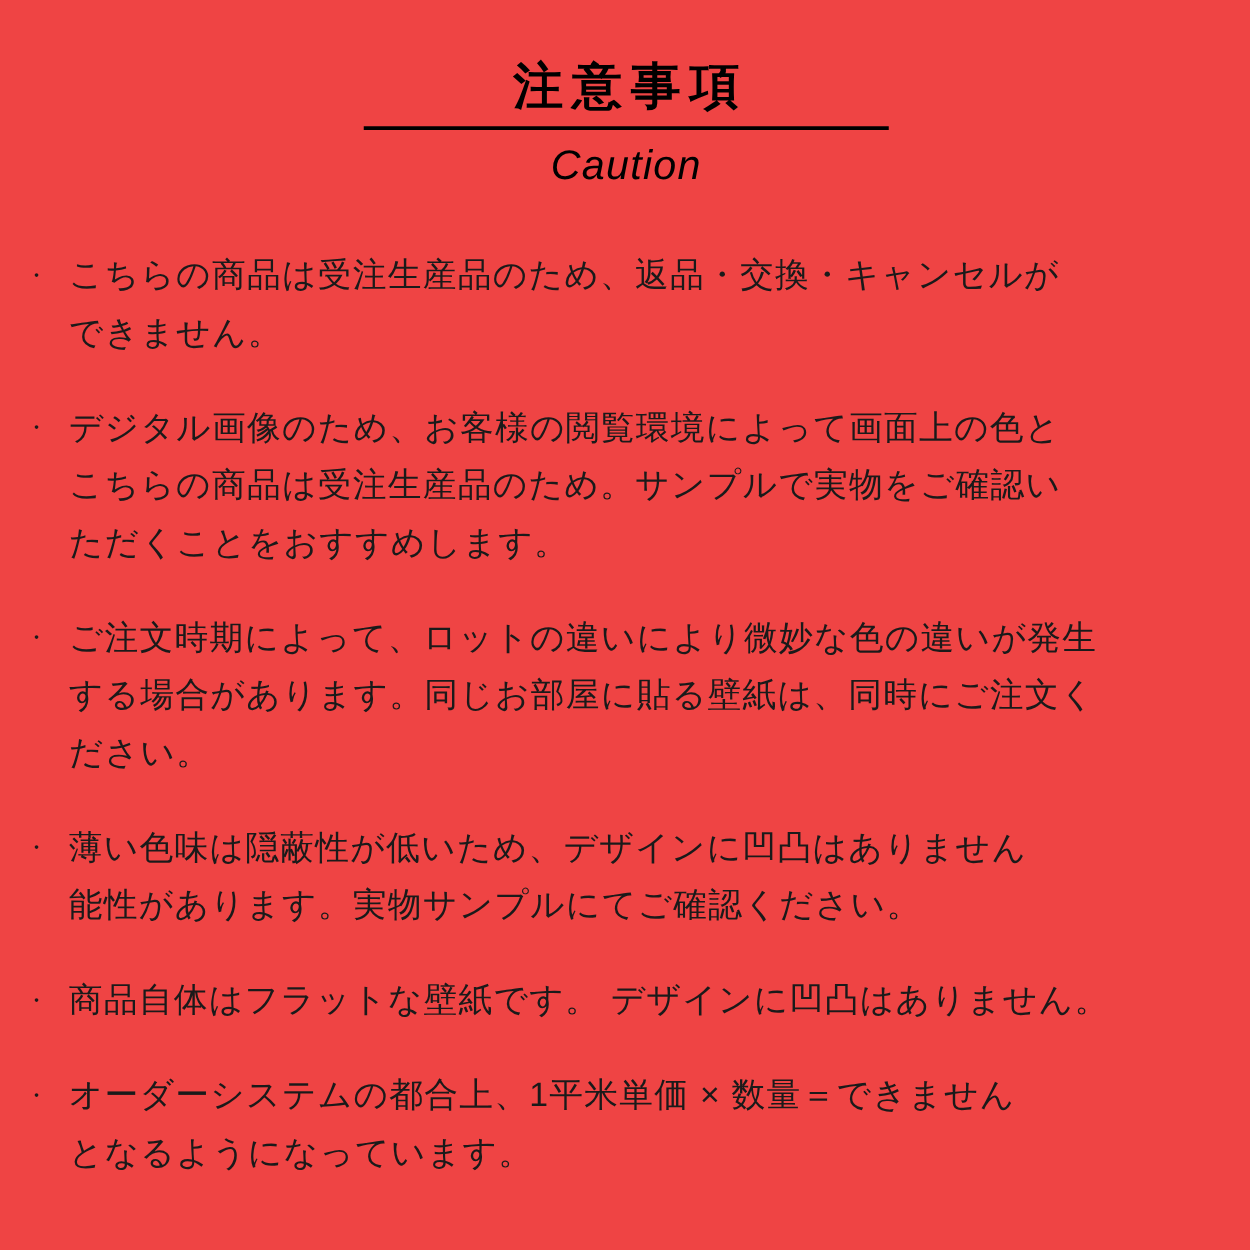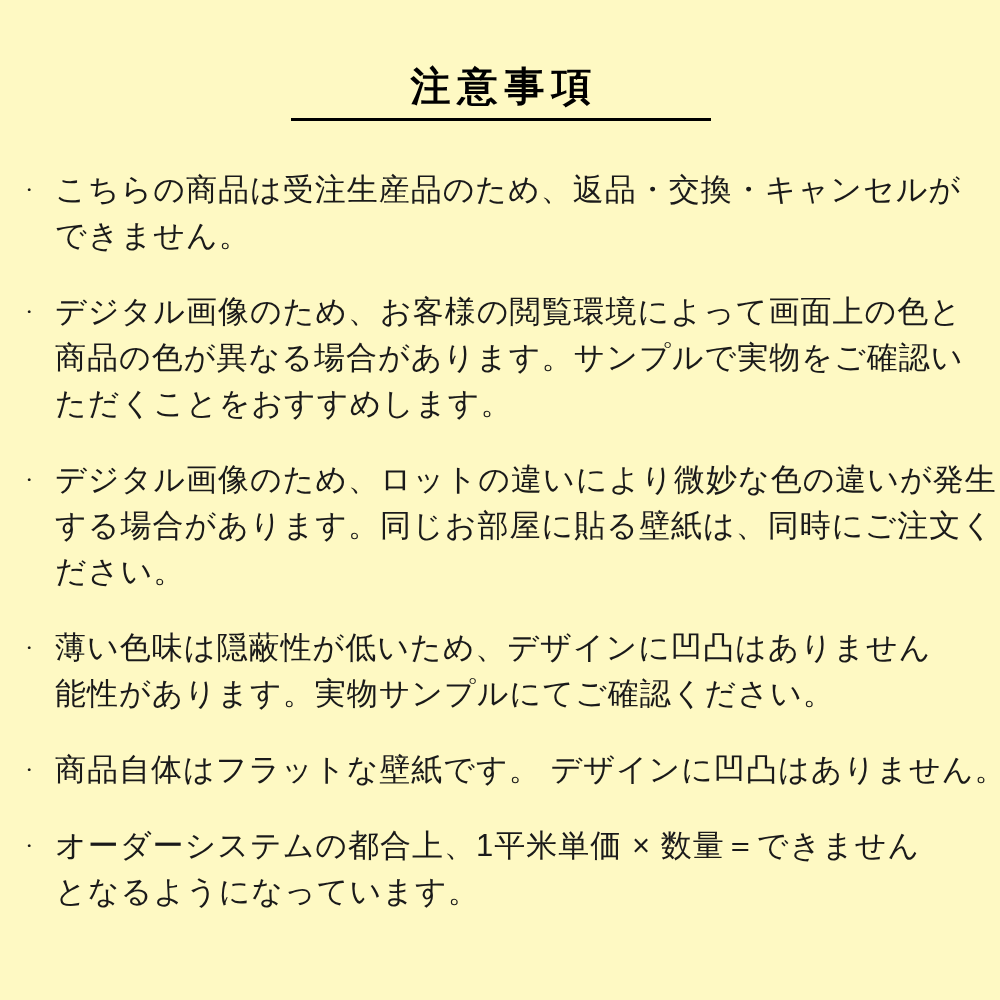--- a/index.html
+++ b/index.html
@@ -6,23 +6,23 @@
     margin: 0;
     padding: 0;
     background: #ffffff;
     font-family: "Liberation Sans", "DejaVu Sans", sans-serif;
   }
   .page {
     position: relative;
     box-sizing: border-box;
     width: 1000px;
     height: 1000px;
-    background: #fef9c3;
+    background: #ef4444;
     color: #1a1a1a;
-    padding: 64px 18px 0 20px;
+    padding: 47px 18px 0 20px;
     overflow: hidden;
   }
   .page-header {
     text-align: center;
   }
   .page-title {
     margin: 0;
     font-size: 40px;
     line-height: 1.1;
     font-weight: 700;
@@ -56,53 +56,54 @@
   }
   .bullet-marker {
     flex: 0 0 35px;
     font-size: 18px;
     line-height: 46px;
     color: #1a1a1a;
     user-select: none;
   }
   .item-text {
     flex: 1 1 auto;
-    font-size: 31px;
+    font-size: 27px;
     line-height: 46px;
     letter-spacing: 1px;
     font-weight: 400;
     color: #1a1a1a;
     white-space: pre;
   }
 </style>
 </head>
 <body>
 
 <div class="page">
 
   <header class="page-header">
     <h1 class="page-title">注意事項</h1>
     <div class="title-divider"></div>
+    <div class="page-subtitle">Caution</div>
   </header>
 
   <ul class="caution-list">
     <li class="caution-item">
       <span class="bullet-marker">・</span>
       <span class="item-text">こちらの商品は受注生産品のため、返品・交換・キャンセルが
 できません。</span>
     </li>
     <li class="caution-item">
       <span class="bullet-marker">・</span>
       <span class="item-text">デジタル画像のため、お客様の閲覧環境によって画面上の色と
-商品の色が異なる場合があります。サンプルで実物をご確認い
+こちらの商品は受注生産品のため。サンプルで実物をご確認い
 ただくことをおすすめします。</span>
     </li>
     <li class="caution-item">
       <span class="bullet-marker">・</span>
-      <span class="item-text">デジタル画像のため、ロットの違いにより微妙な色の違いが発生
+      <span class="item-text">ご注文時期によって、ロットの違いにより微妙な色の違いが発生
 する場合があります。同じお部屋に貼る壁紙は、同時にご注文く
 ださい。</span>
     </li>
     <li class="caution-item">
       <span class="bullet-marker">・</span>
       <span class="item-text">薄い色味は隠蔽性が低いため、デザインに凹凸はありません
 能性があります。実物サンプルにてご確認ください。</span>
     </li>
     <li class="caution-item">
       <span class="bullet-marker">・</span>

